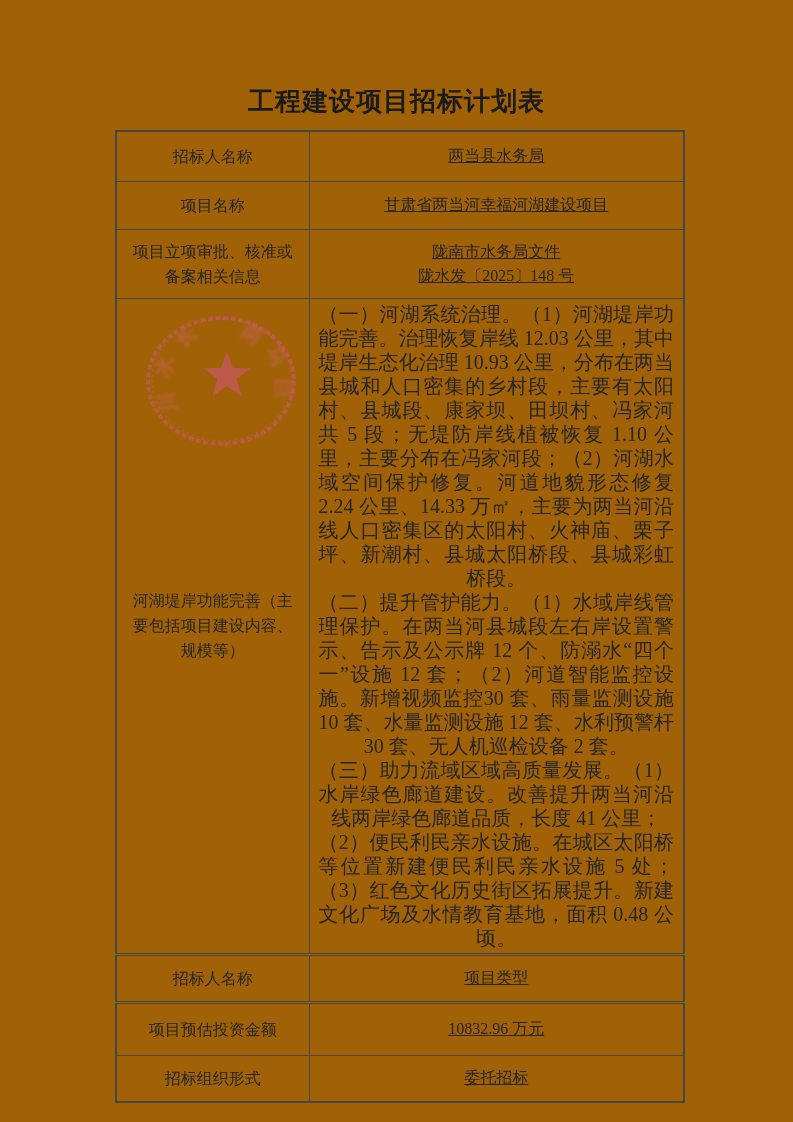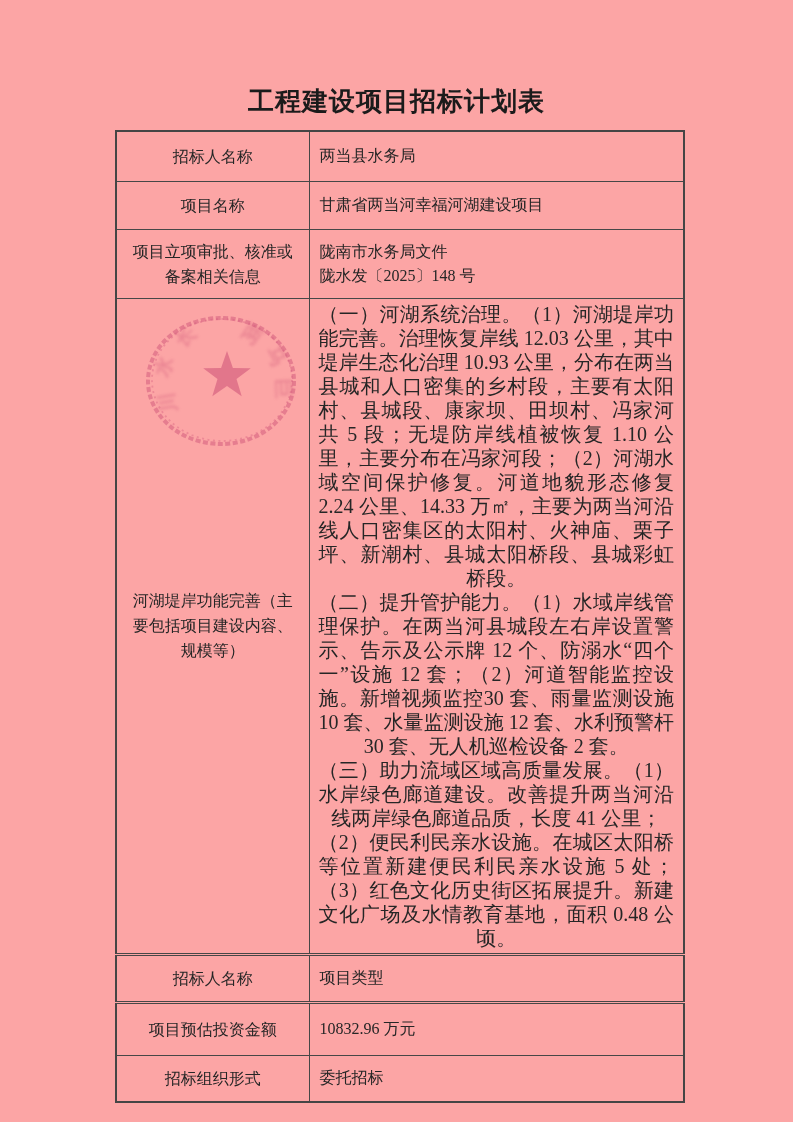--- a/index.html
+++ b/index.html
@@ -4,21 +4,21 @@
 <style>
   * { margin:0; padding:0; box-sizing:border-box; }
   html,body { width:793px; }
   body {
     font-family:"Liberation Serif","DejaVu Serif",serif;
     background:#e9e9e7;
   }
   .page {
     position:relative;
     width:793px; height:1122px;
-    background:#fca5a5;
+    background:#a16207;
     color:#262626;
     overflow:hidden;
   }
   .doc-title {
     position:absolute;
     top:84px; left:0; right:0;
     text-align:center;
     font-size:26px;
     font-weight:700;
     letter-spacing:1px;
@@ -39,22 +39,24 @@
     color:#262626;
   }
   td.label-cell {
     width:193px;
     text-align:center;
     padding:2px 8px;
     line-height:25px;
   }
   td.value-cell {
     width:375px;
+    text-align:center;
     padding:10px 10px;
     line-height:24px;
+    text-decoration:underline;
   }
   tr.dbl td { border-top:3px double #474747; }
   .content-cell {
     width:375px;
     padding:3px 9px;
     vertical-align:middle;
   }
   .content-cell p {
     font-size:20px;
     line-height:24px;

